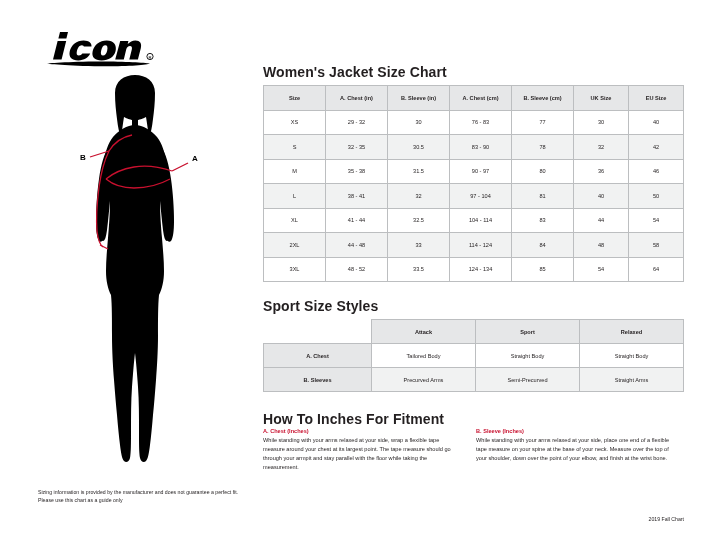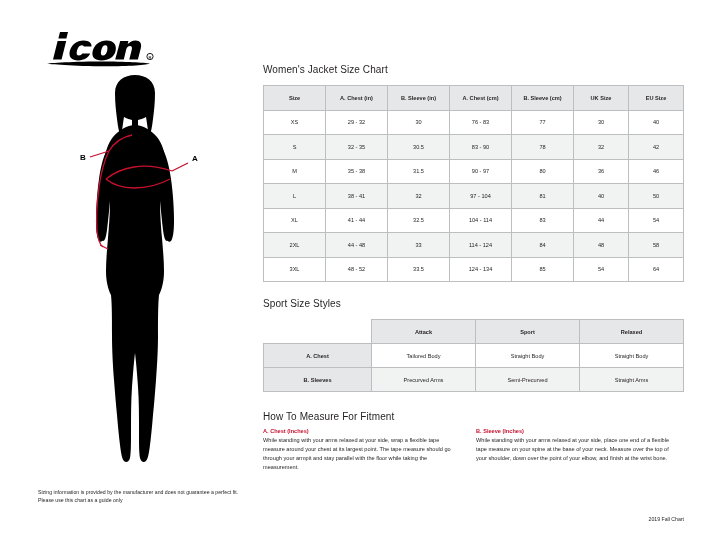--- a/index.html
+++ b/index.html
@@ -43,22 +43,22 @@
   }
 
   
   #right-col {
     position: absolute;
     left: 263px; top: 0;
     width: 420px; height: 540px;
   }
 
   h2.section-title {
-    font-size: 10px;
-    font-weight: normal;
+    font-size: 14px;
+    font-weight: bold;
     margin: 0;
     color: #231f20;
     letter-spacing: 0.1px;
   }
 
   #title-size-chart { position: absolute; left: 0; top: 64px; }
   #title-size-styles { position: absolute; left: 0; top: 298px; }
   #title-how-to { position: absolute; left: 0; top: 411px; }
 
   table {
@@ -354,21 +354,21 @@
       </tr>
       <tr>
         <td class="rowlabel">B. Sleeves</td>
         <td class="cell-alt">Precurved Arms</td>
         <td class="cell-alt">Semi-Precurved</td>
         <td class="cell-alt">Straight Arms</td>
       </tr>
     </tbody>
   </table>
 
-  <h2 class="section-title" id="title-how-to">How To Measure For Fitment</h2>
+  <h2 class="section-title" id="title-how-to">How To Inches For Fitment</h2>
 
   <div id="howto-block">
     <div class="howto-col">
       <div class="howto-head">A. Chest (Inches)</div>
       <div class="howto-body">While standing with your arms relaxed at your side, wrap a flexible tape measure around your chest at its largest point. The tape measure should go through your armpit and stay parallel with the floor while taking the measurement.</div>
     </div>
     <div class="howto-col">
       <div class="howto-head">B. Sleeve (Inches)</div>
       <div class="howto-body">While standing with your arms relaxed at your side, place one end of a flexible tape measure on your spine at the base of your neck. Measure over the top of your shoulder, down over the point of your elbow, and finish at the wrist bone.</div>
     </div>

